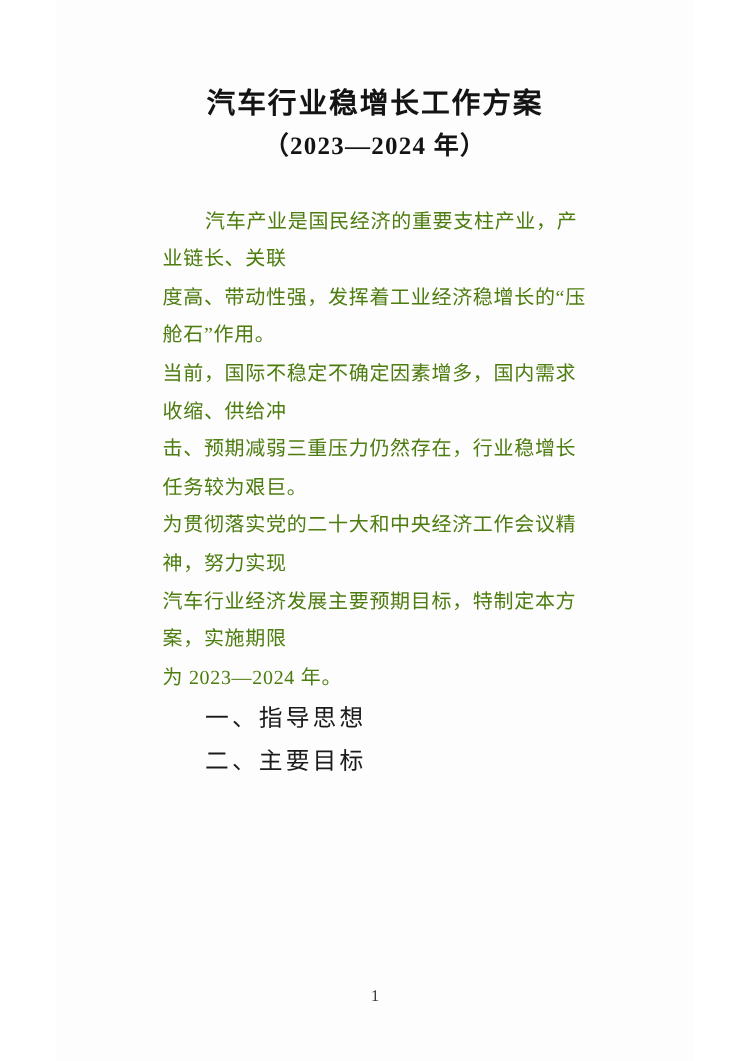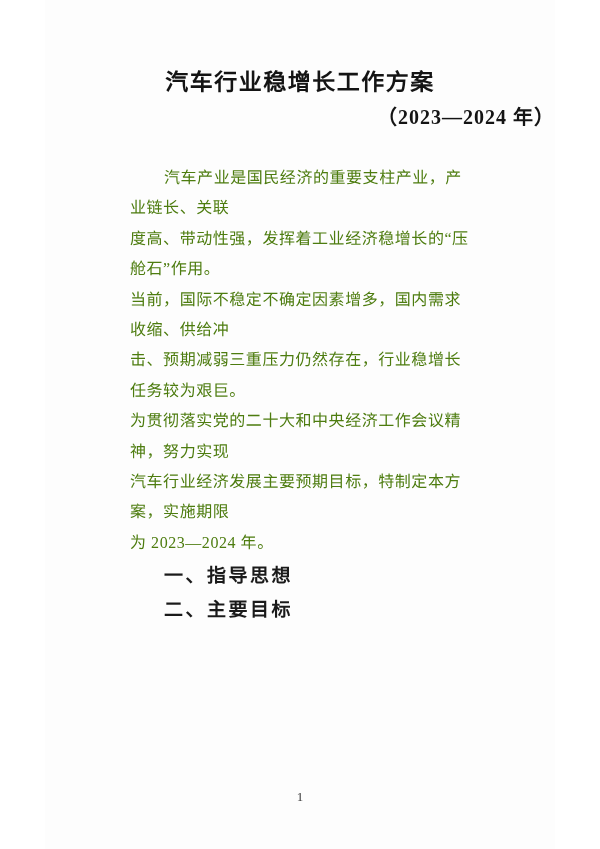--- a/index.html
+++ b/index.html
@@ -29,40 +29,39 @@
     line-height: 30px;
     font-weight: bold;
     letter-spacing: 1.5px;
   }
   .doc-subtitle {
     margin-top: 6px;
     font-size: 20px;
     line-height: 26px;
     font-weight: bold;
     letter-spacing: 1px;
-    text-align: right;
   }
   .content {
     margin: 33px 85px 0 85px;
   }
   .para {
     margin: 0;
     font-size: 16px;
     line-height: 30.4px;
     letter-spacing: 0.55px;
     text-indent: 34px;
     white-space: pre-line;
     text-align: left;
     color: #4d7c0f;
   }
   .heading {
     margin: 3px 0 1px 0;
     font-family: "Liberation Sans", "DejaVu Sans", sans-serif;
     font-size: 19px;
-    font-weight: bold;
+    font-weight: normal;
     line-height: 30.4px;
     letter-spacing: 2.5px;
     text-indent: 34px;
     color: #1a1a1a;
   }
   .page-number {
     position: absolute;
     top: 789px;
     left: 0;
     right: 0;

